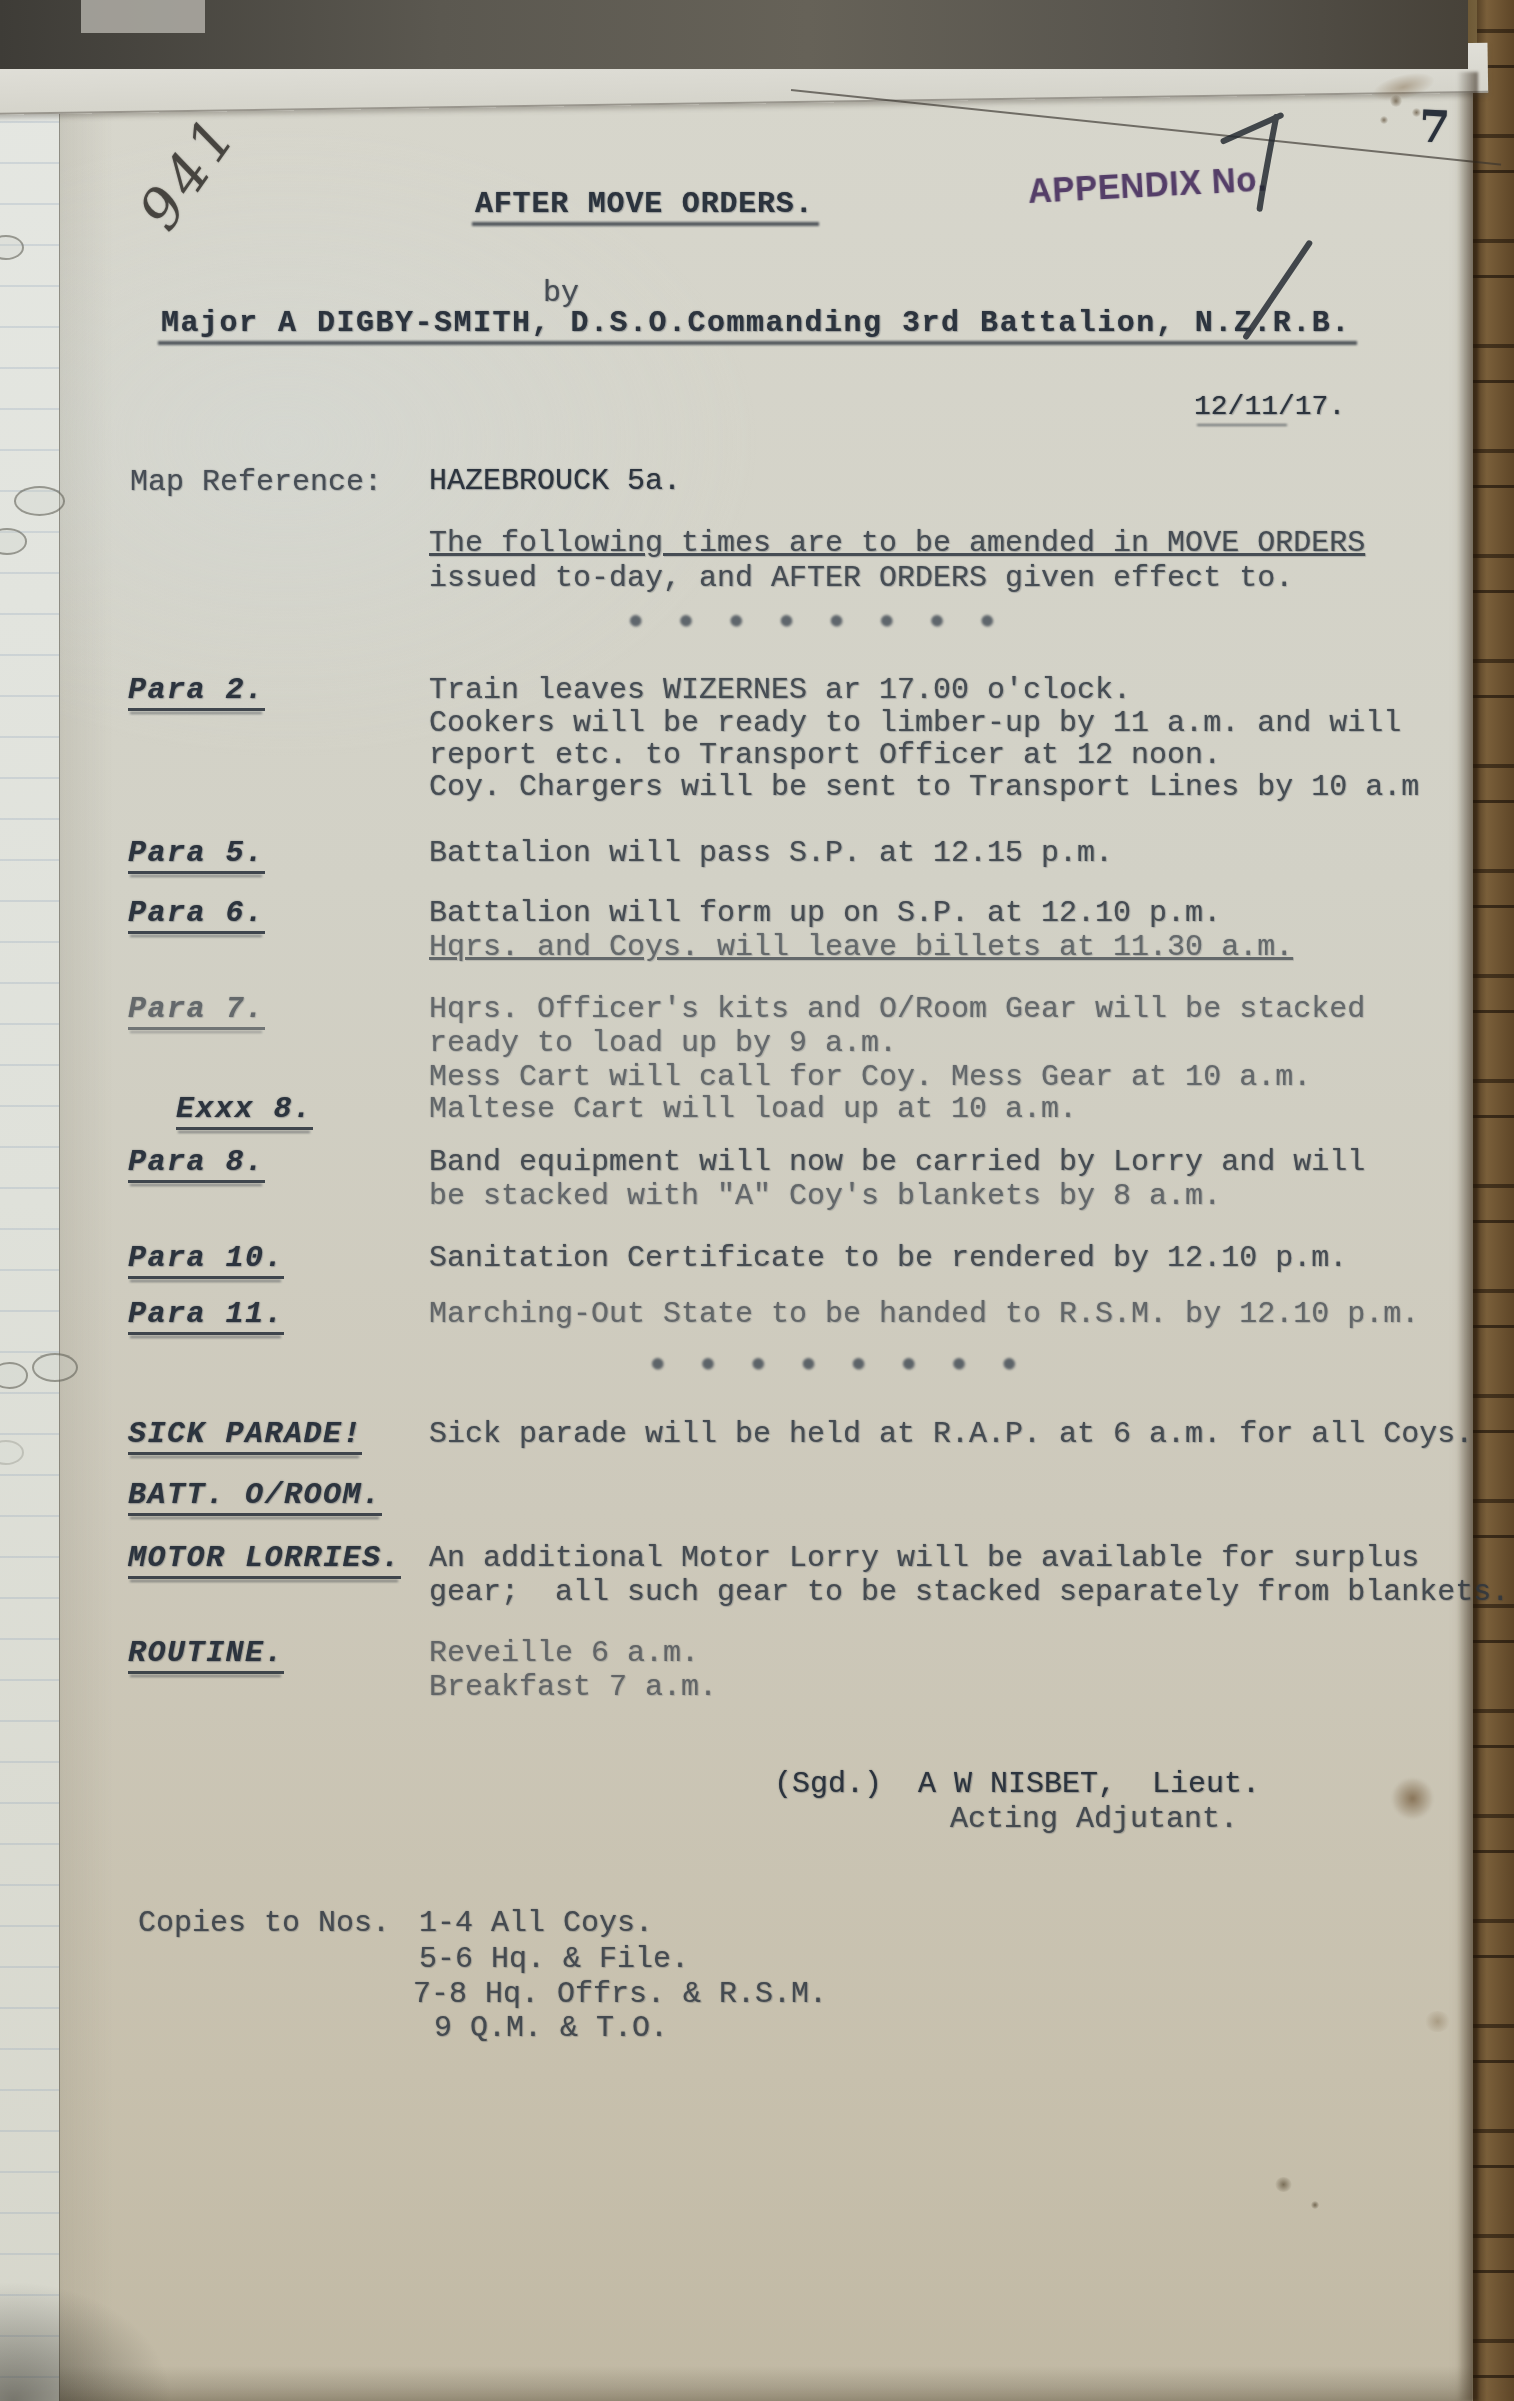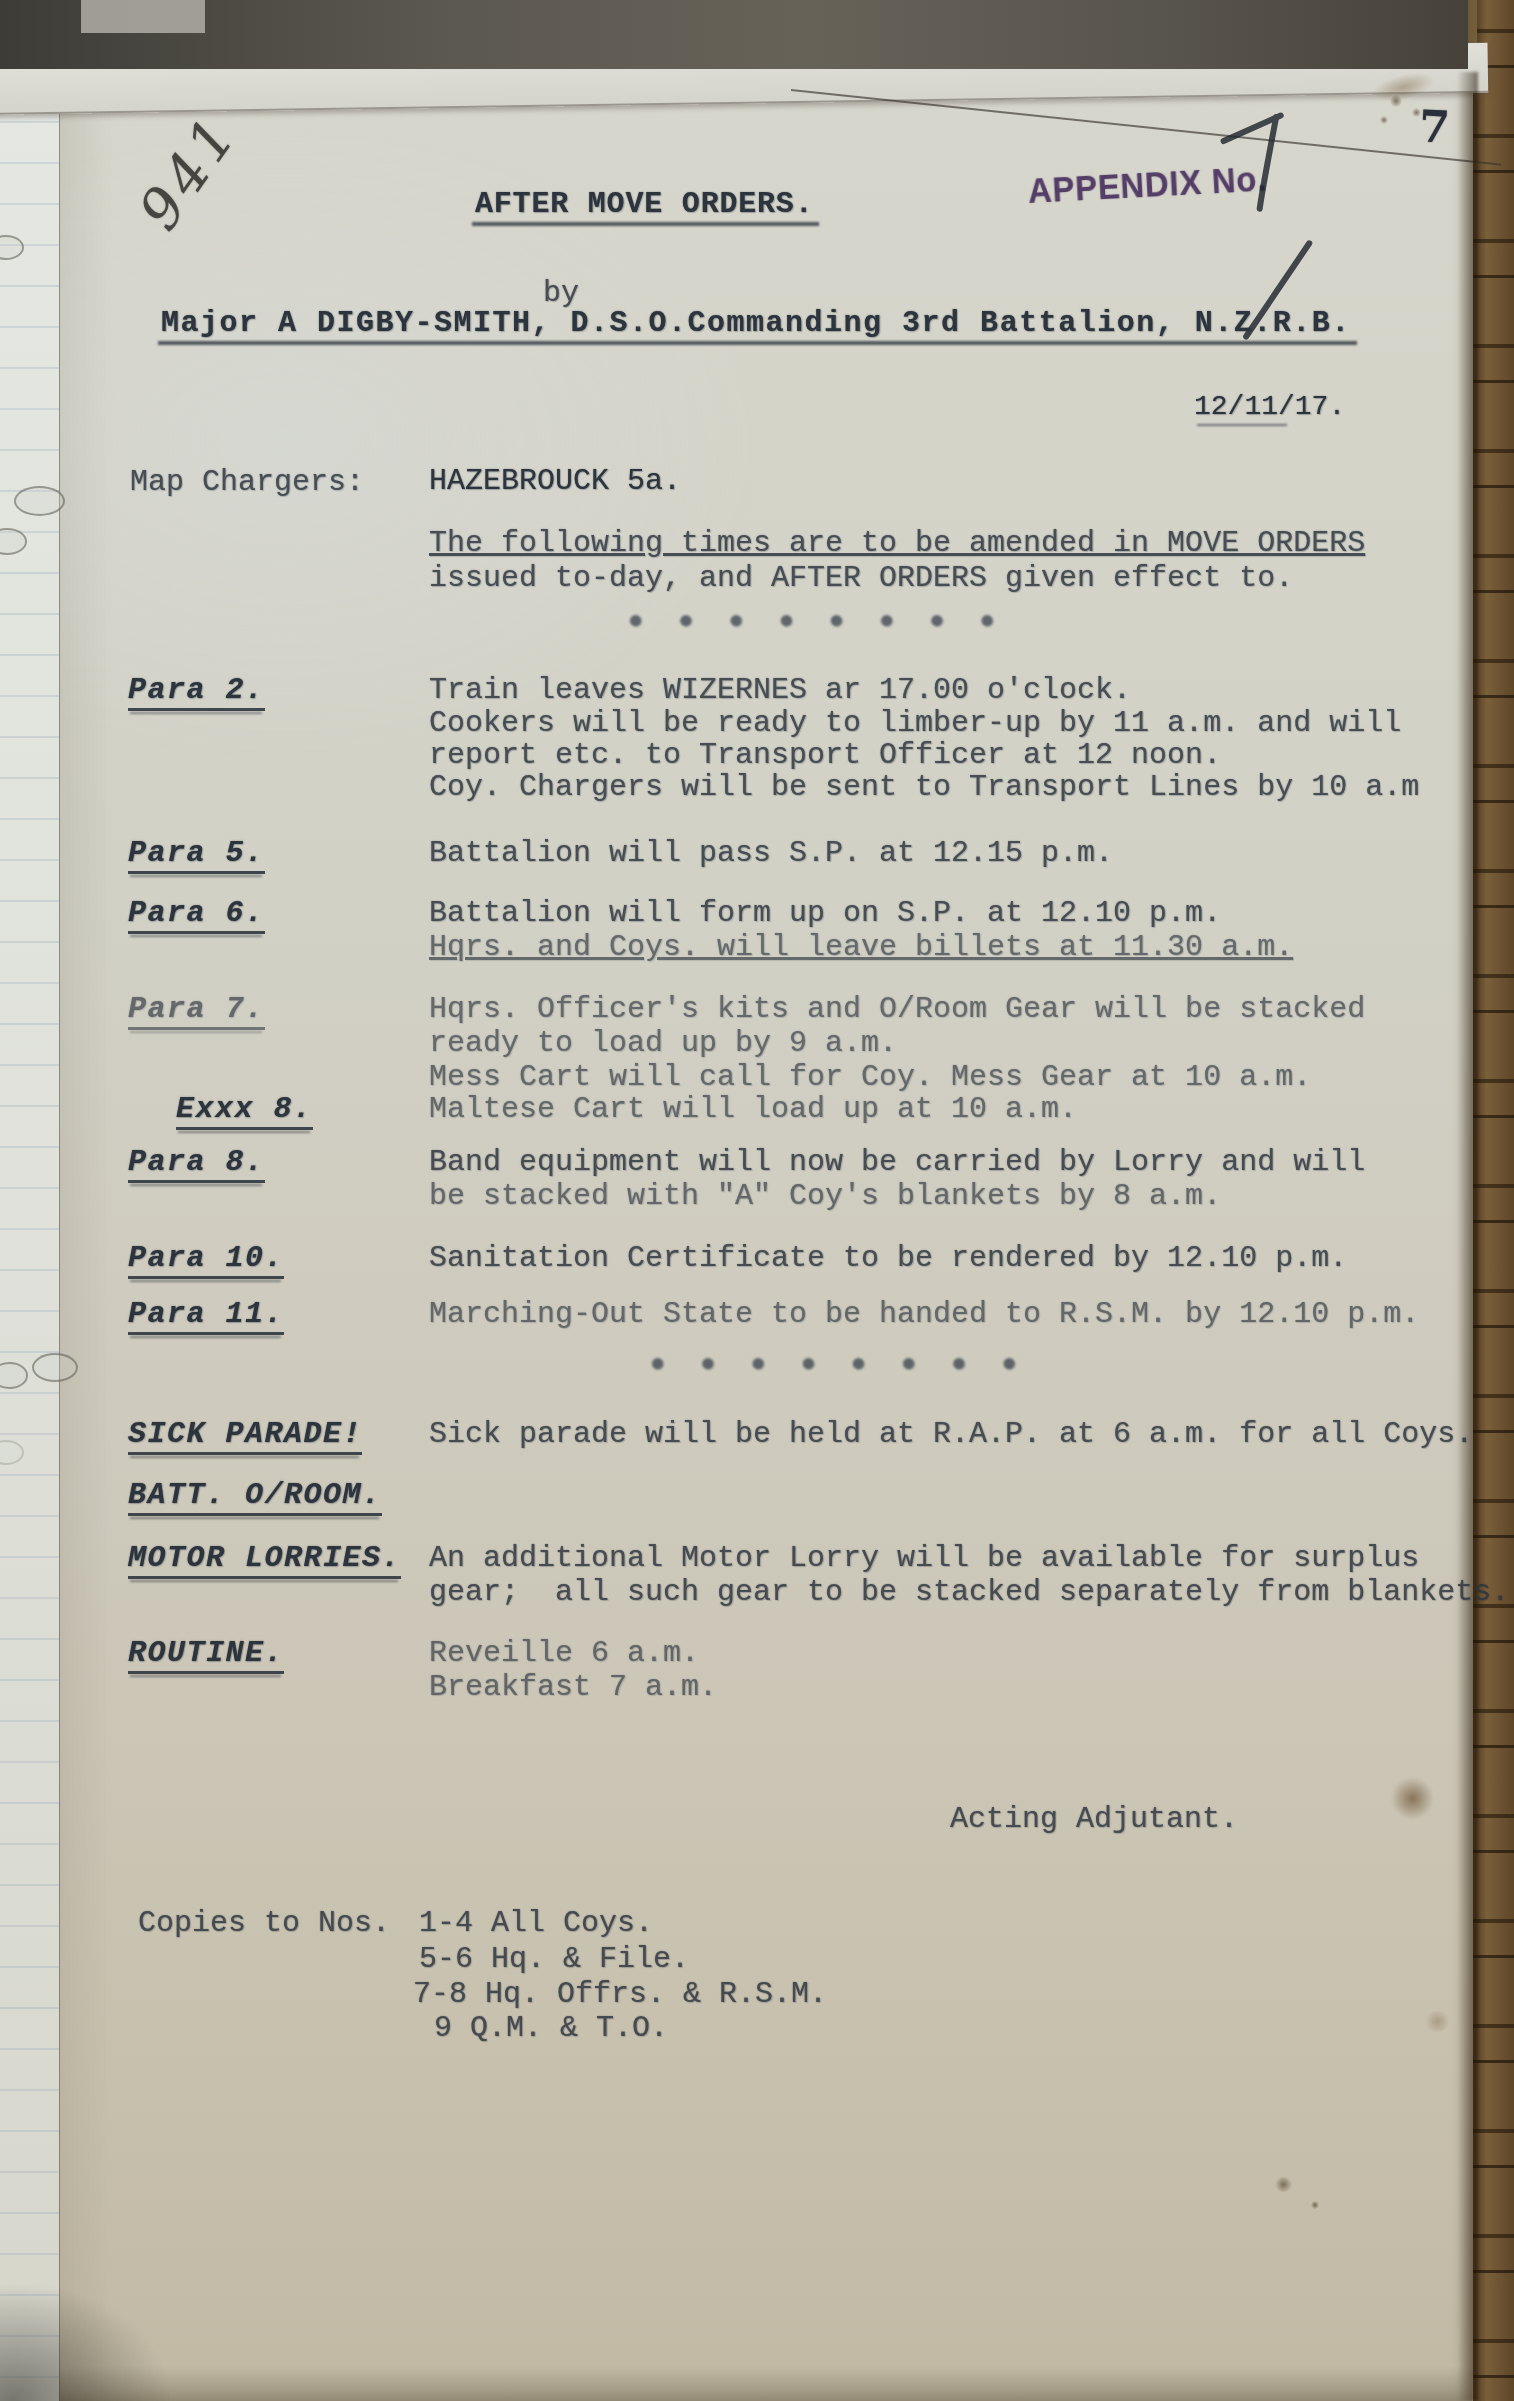--- a/index.html
+++ b/index.html
@@ -132,21 +132,21 @@
       <path d="M132,196 L48,320"></path>
     </g>
   </svg>
   <div class="hand-7">7</div>
 
   <div class="tw bold heavy-ul" style="left:475px;top:188px;letter-spacing:0.8px;">AFTER MOVE ORDERS.</div>
   <div class="tw mid" style="left:543px;top:277px;">by</div>
   <div class="tw bold heavy-ul" style="left:161px;top:307px;letter-spacing:1.5px;">Major A DIGBY-SMITH, D.S.O.Commanding 3rd Battalion, N.Z.R.B.</div>
   <div class="tw date-ul" style="left:1194px;top:391px;font-size:28px;position:absolute;">12/11/17.</div>
 
-  <div class="tw mid" style="left:130px;top:466px;">Map Chargers:</div>
+  <div class="tw mid" style="left:130px;top:466px;">Map Reference:</div>
   <div class="tw" style="left:429px;top:465px;">HAZEBROUCK 5a.</div>
   <div class="tw mid" style="left:429px;top:527px;text-decoration:underline;">The following times are to be amended in MOVE ORDERS</div>
   <div class="tw mid" style="left:429px;top:562px;">issued to-day, and AFTER ORDERS given effect to.</div>
   <div class="tw sep" style="left:628px;top:606px;">● ● ● ● ● ● ● ●</div>
 
   <div class="tw label" style="left:128px;top:674px;">Para 2.</div>
   <div class="tw mid" style="left:429px;top:674px;">Train leaves WIZERNES ar 17.00 o'clock.</div>
   <div class="tw mid" style="left:429px;top:707px;">Cookers will be ready to limber-up by 11 a.m. and will</div>
   <div class="tw mid" style="left:429px;top:739px;">report etc. to Transport Officer at 12 noon.</div>
   <div class="tw mid" style="left:429px;top:771px;">Coy. Chargers will be sent to Transport Lines by 10 a.m</div>
@@ -184,20 +184,21 @@
   <div class="tw label" style="left:128px;top:1479px;">BATT. O/ROOM.</div>
 
   <div class="tw label" style="left:128px;top:1542px;">MOTOR LORRIES.</div>
   <div class="tw mid" style="left:429px;top:1542px;">An additional Motor Lorry will be available for surplus</div>
   <div class="tw mid" style="left:429px;top:1576px;">gear;  all such gear to be stacked separately from blankets.</div>
 
   <div class="tw label" style="left:128px;top:1637px;">ROUTINE.</div>
   <div class="tw faint" style="left:429px;top:1637px;">Reveille 6 a.m.</div>
   <div class="tw faint" style="left:429px;top:1671px;">Breakfast 7 a.m.</div>
 
+  <div class="tw" style="left:774px;top:1768px;">(Sgd.)  A W NISBET,  Lieut.</div>
   <div class="tw mid" style="left:950px;top:1803px;">Acting Adjutant.</div>
 
   <div class="tw mid" style="left:138px;top:1907px;">Copies to Nos.</div>
   <div class="tw mid" style="left:419px;top:1907px;">1-4 All Coys.</div>
   <div class="tw mid" style="left:419px;top:1943px;">5-6 Hq. &amp; File.</div>
   <div class="tw mid" style="left:413px;top:1978px;">7-8 Hq. Offrs. &amp; R.S.M.</div>
   <div class="tw mid" style="left:434px;top:2012px;">9 Q.M. &amp; T.O.</div>
 
 </div>
 

